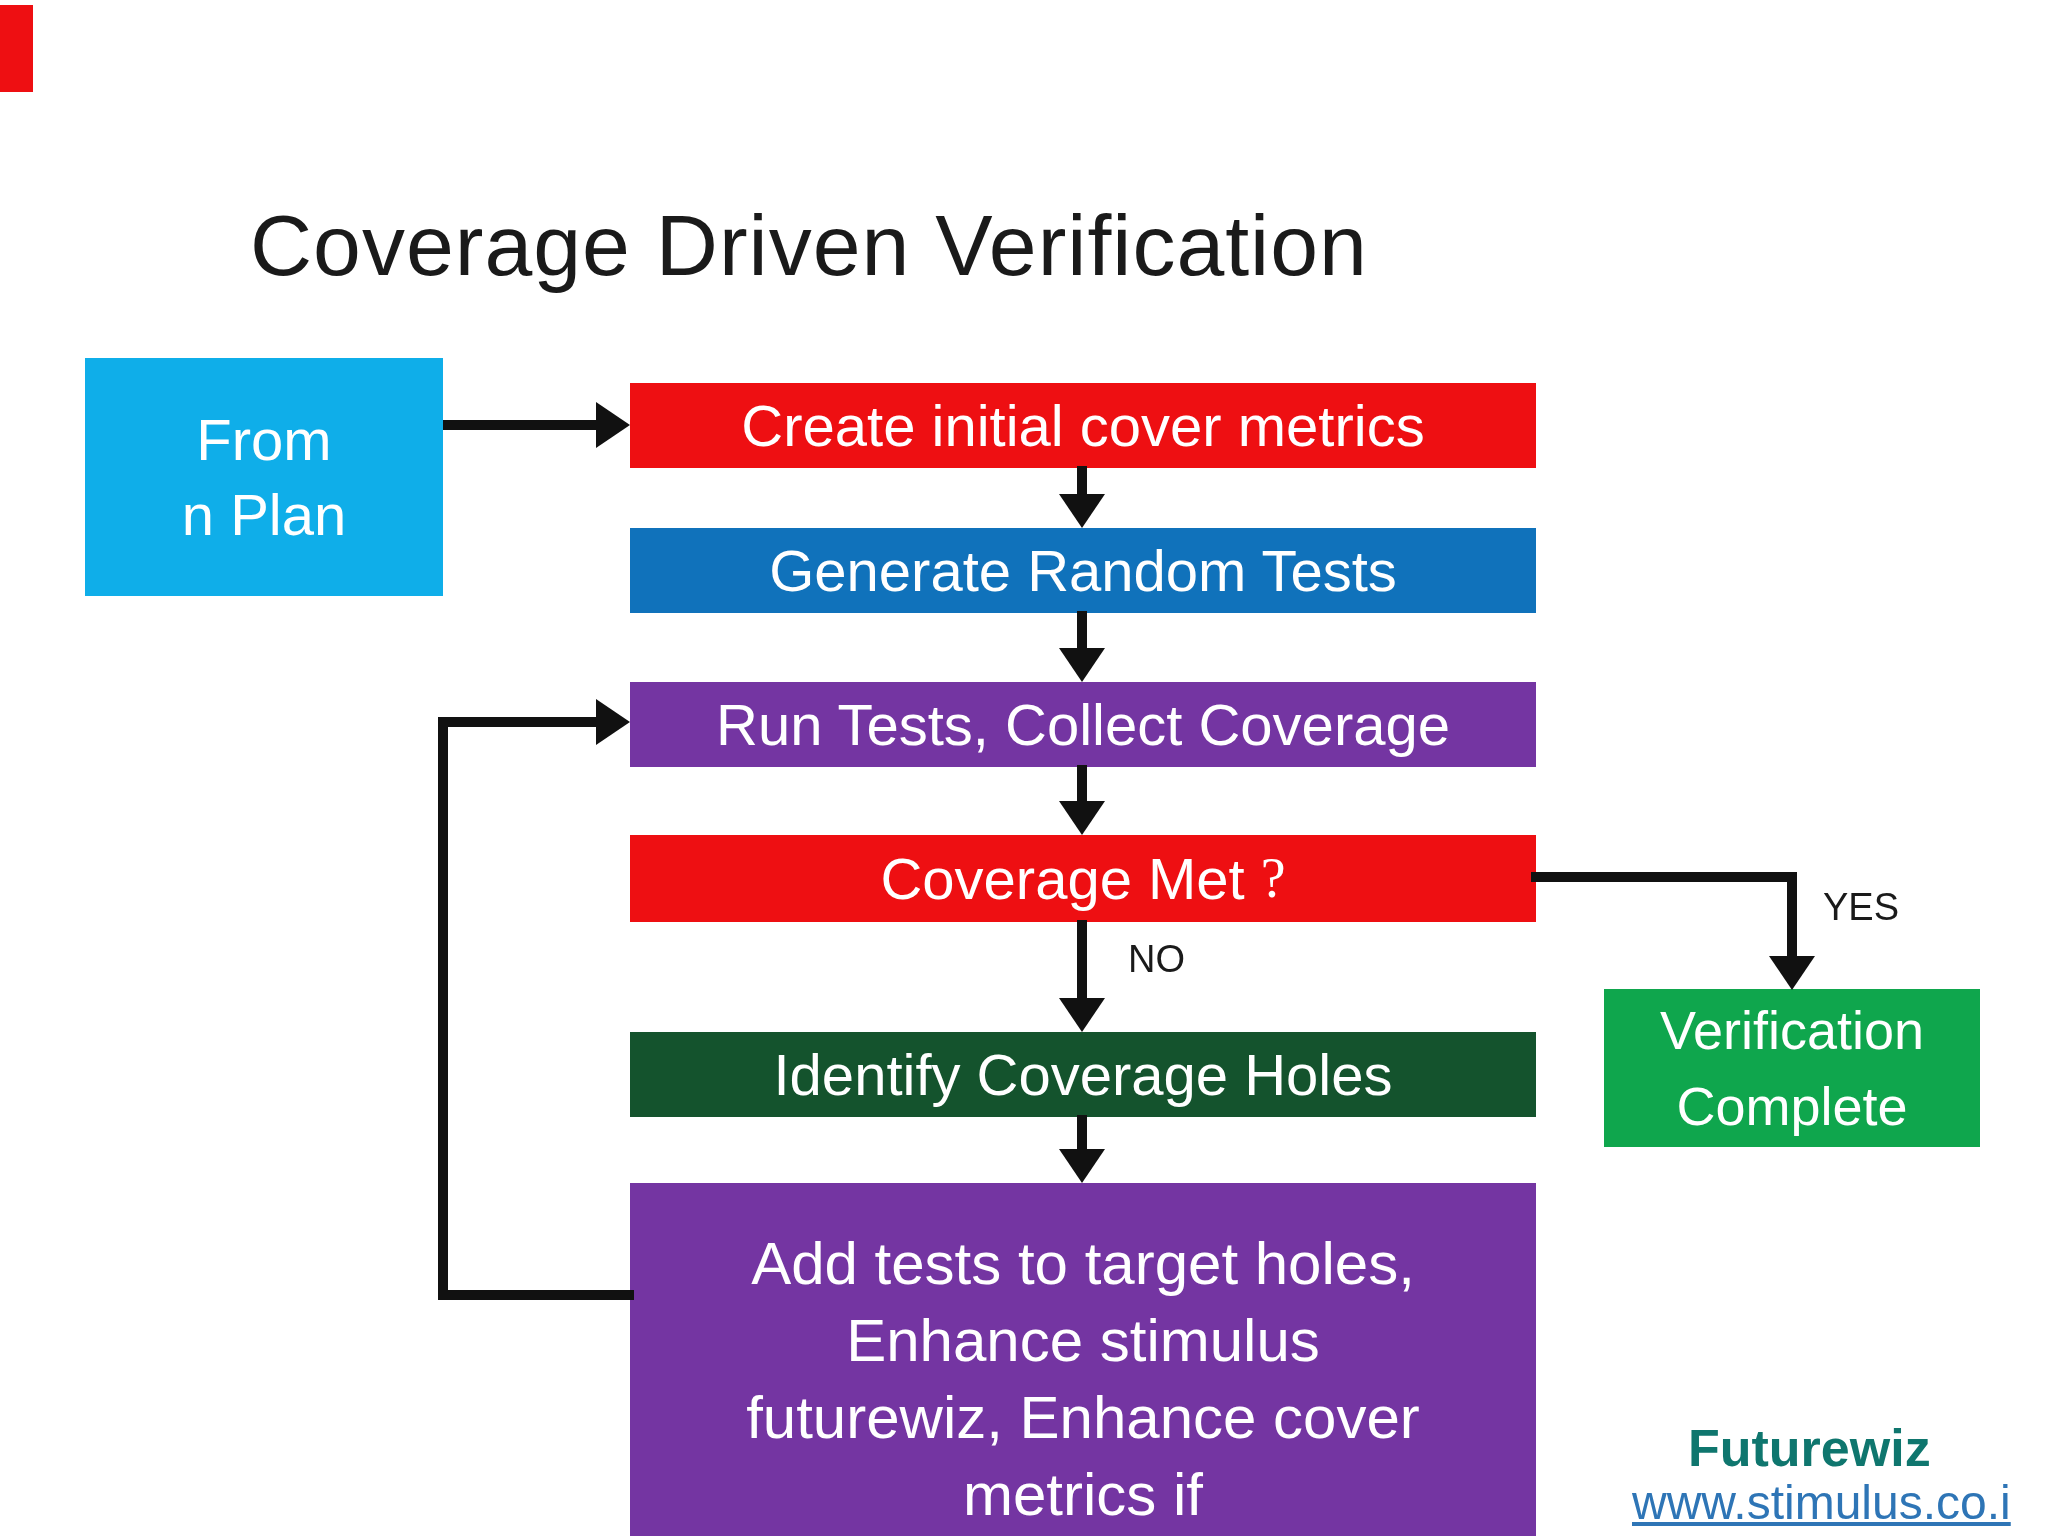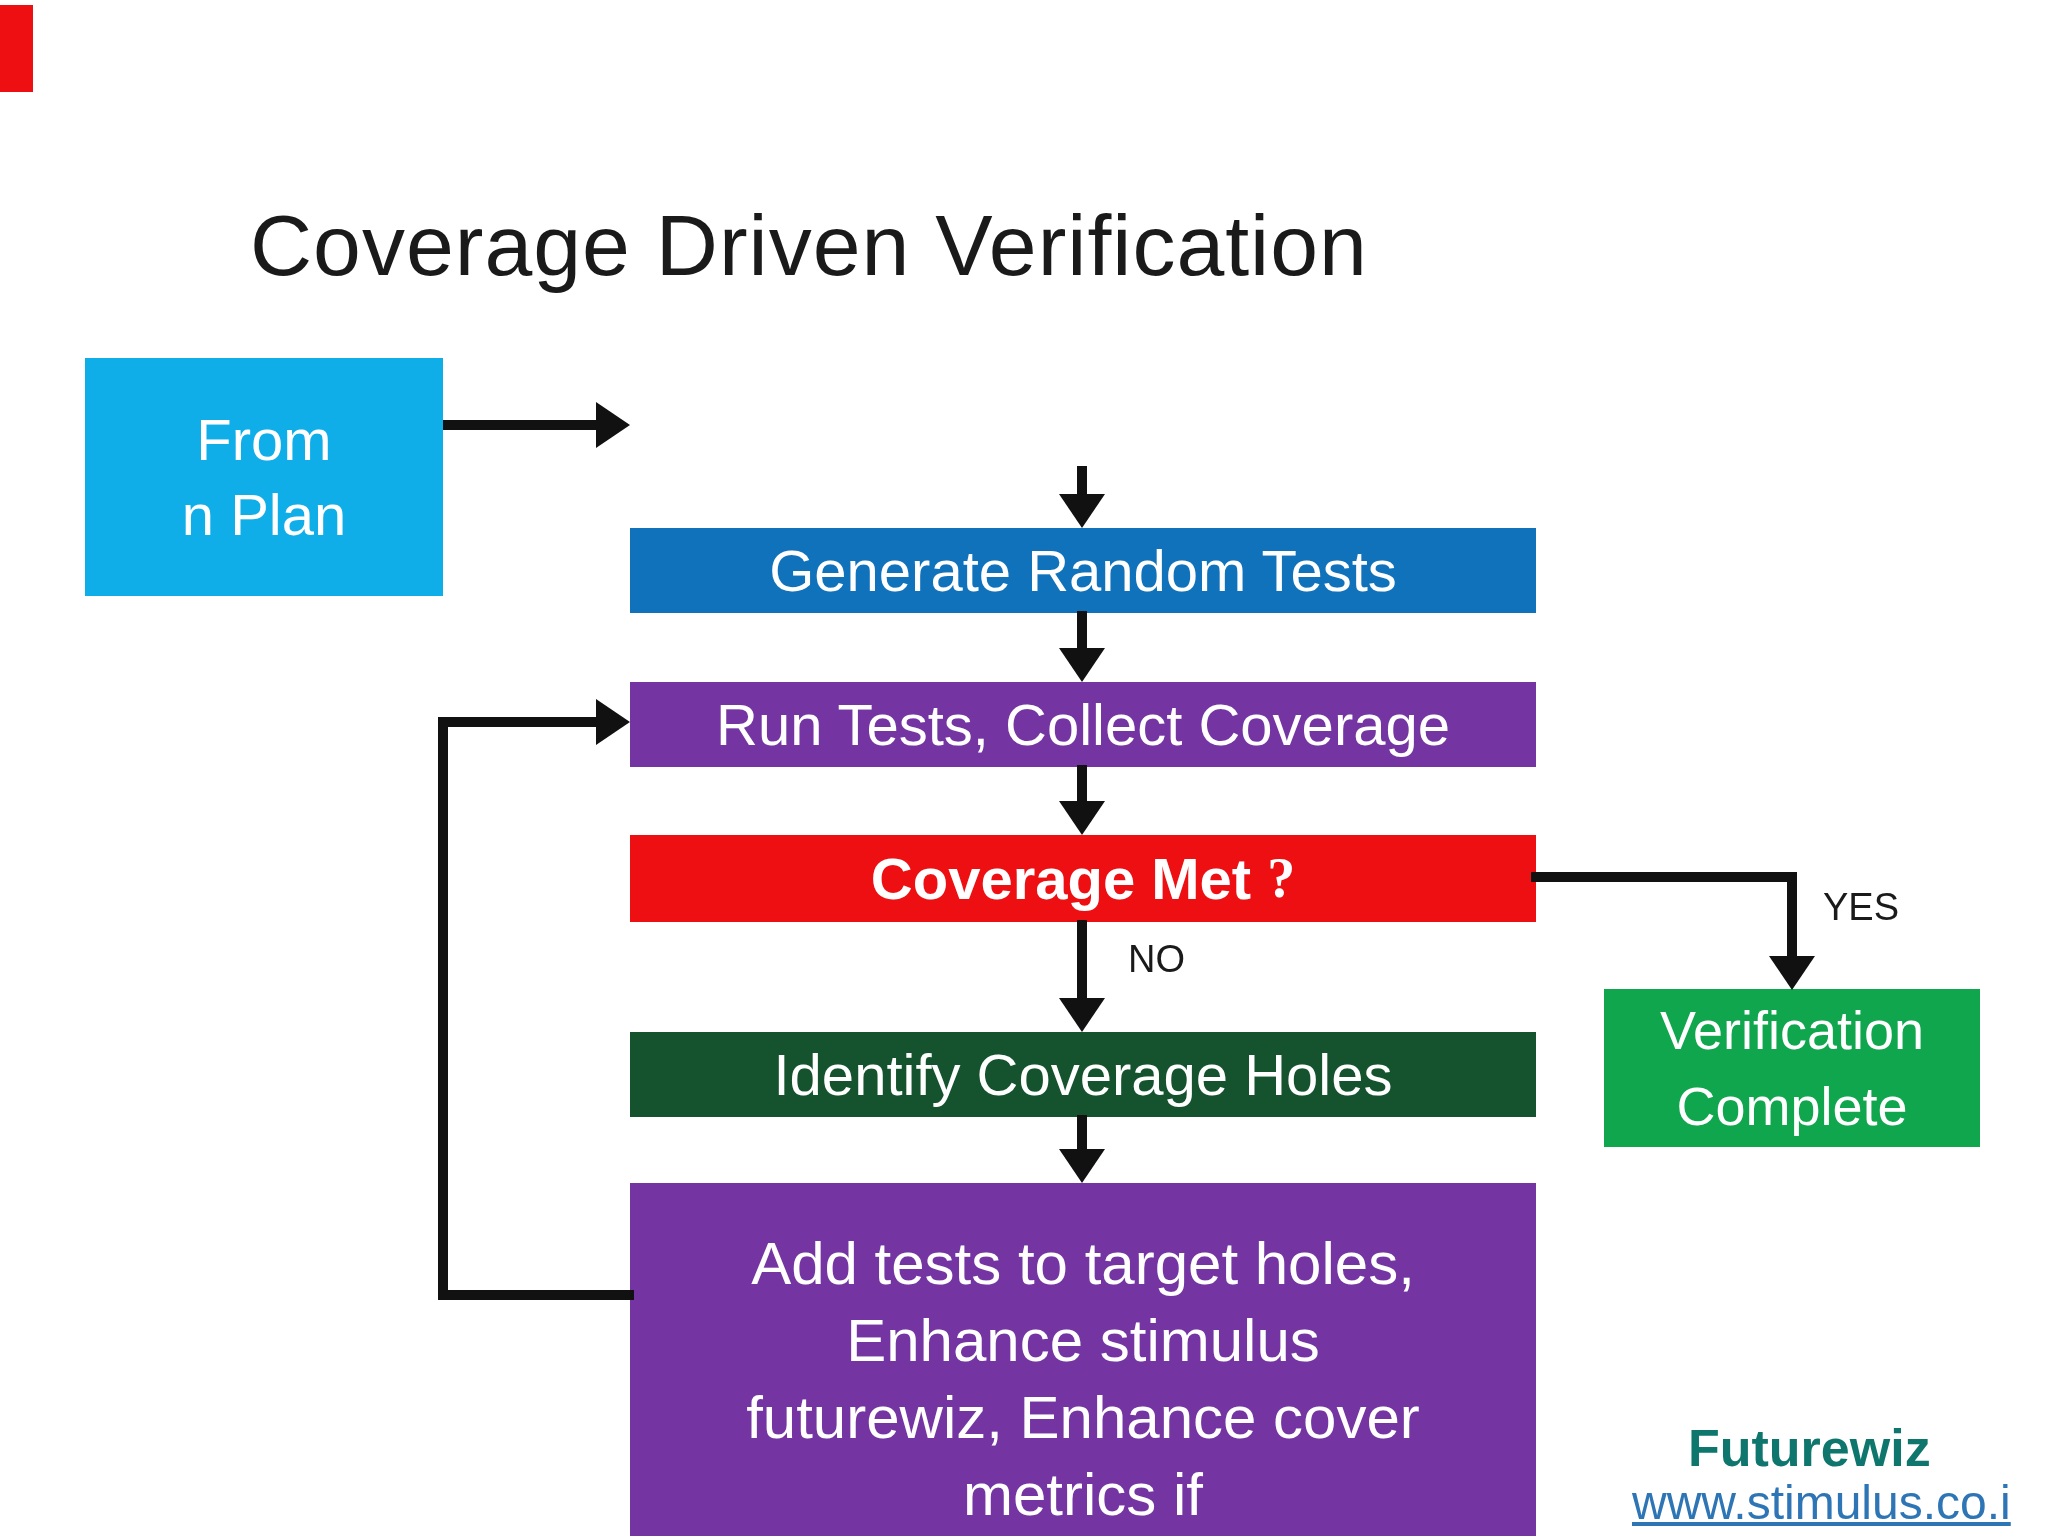--- a/index.html
+++ b/index.html
@@ -12,21 +12,21 @@
 
   .node { position:absolute; display:flex; flex-direction:column; align-items:center; justify-content:center;
           color:#ffffff; text-align:center; }
   .node-single { font-size:58px; line-height:1.1; }
   .node span { display:block; }
 
   .n-from   { left:85px;   top:358px;  width:358px; height:238px; font-size:58px; line-height:75px; }
   .n-create { left:630px;  top:383px;  width:906px; height:85px; }
   .n-gen    { left:630px;  top:528px;  width:906px; height:85px; }
   .n-run    { left:630px;  top:682px;  width:906px; height:85px; }
-  .n-met    { left:630px;  top:835px;  width:906px; height:87px; flex-direction:row;font-weight:bold; }
+  .n-met    { left:630px;  top:835px;  width:906px; height:87px; flex-direction:row; }
   .n-ident  { left:630px;  top:1032px; width:906px; height:85px; }
   .n-add    { left:630px;  top:1183px; width:906px; height:392px; font-size:60px; line-height:77px; }
   .n-done   { left:1604px; top:989px;  width:376px; height:158px; font-size:54px; line-height:76px; }
 
   .qmark { font-family:"Liberation Serif","DejaVu Serif",serif; margin-left:16px; font-size:56px; }
 
   .line { position:absolute; background:#111111; }
   .ah-down  { position:absolute; width:0; height:0;
               border-left:23px solid transparent; border-right:23px solid transparent;
               border-top:34px solid #111111; }
@@ -52,20 +52,23 @@
 
   <div class="corner-mark" style="background: rgb(238, 15, 18);"></div>
 
   <div class="title">Coverage Driven Verification</div>
 
   <div class="node n-from" style="background: rgb(15, 174, 233);">
     <span>From</span>
     <span>n Plan</span>
   </div>
 
+  <div class="node node-single n-create" style="background: rgb(238, 15, 18);">
+    <span>Create initial cover metrics</span>
+  </div>
 
   <div class="node node-single n-gen" style="background: rgb(16, 114, 187);">
     <span>Generate Random Tests</span>
   </div>
 
   <div class="node node-single n-run" style="background: rgb(116, 53, 162);">
     <span>Run Tests, Collect Coverage</span>
   </div>
 
   <div class="node node-single n-met" style="background: rgb(238, 15, 18);">

